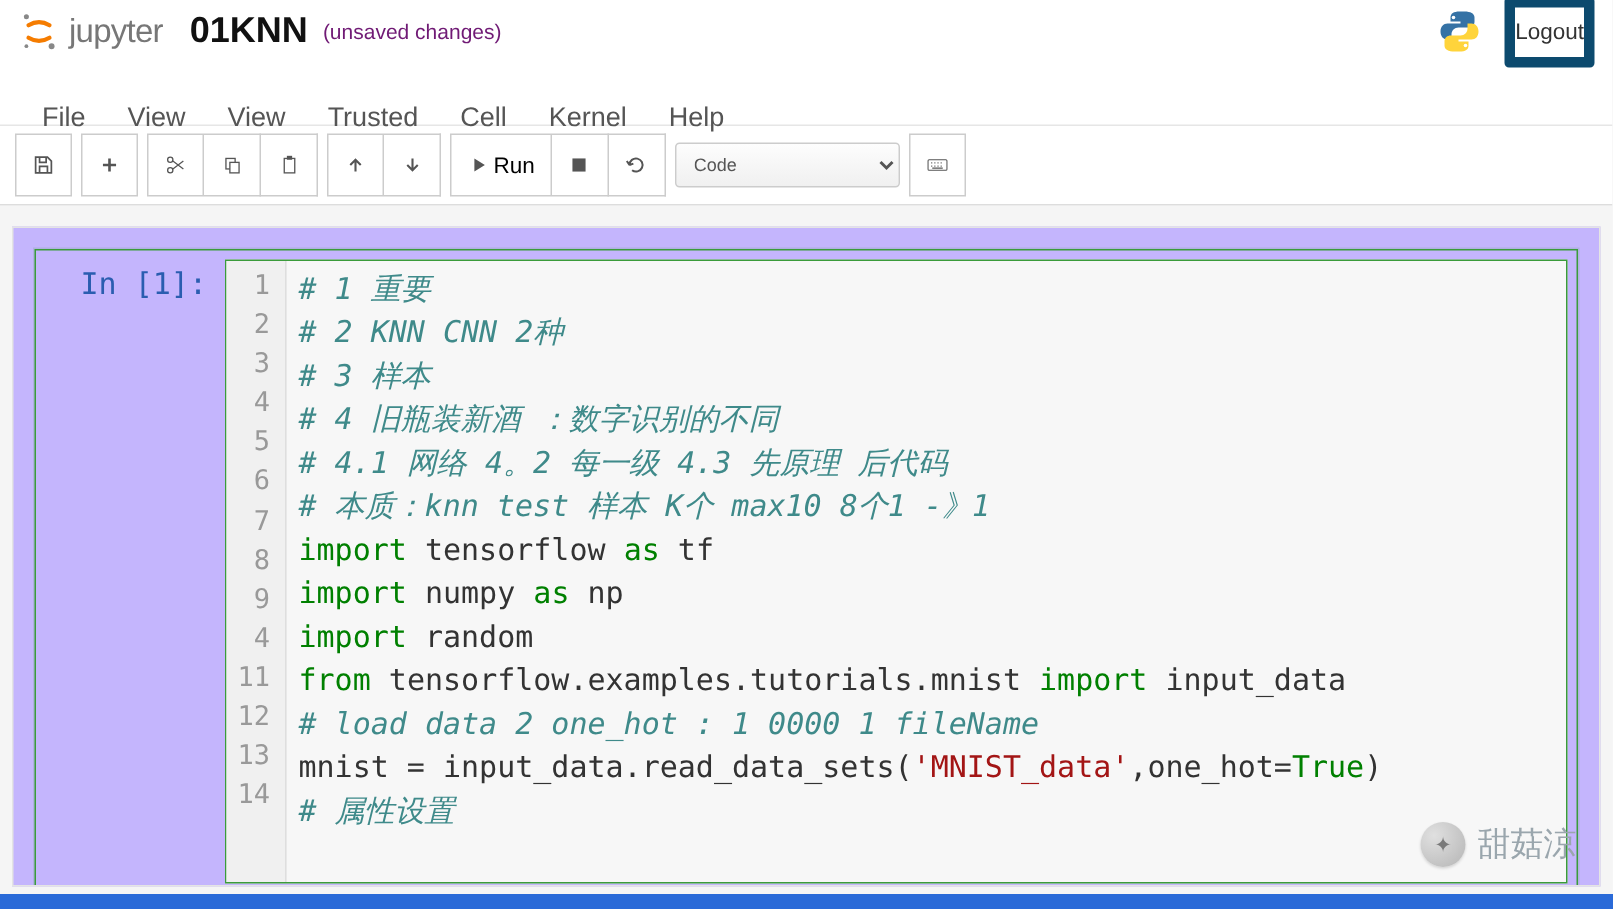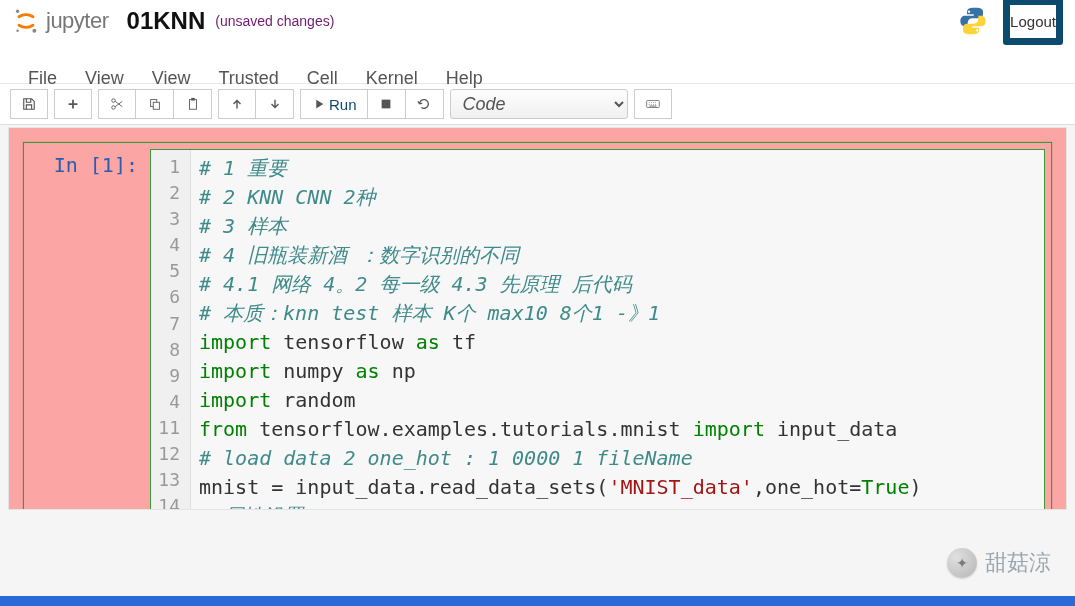--- a/index.html
+++ b/index.html
@@ -44,35 +44,35 @@
   .edit-icon { width: 16px; height: 16px; color: #777; }
   .divider { width: 1px; height: 24px; background: #ccc; margin: 0 4px; }
   .kernel-name { font-size: 18px; color: #555; }
   .kernel-ind { width: 16px; height: 16px; border: 2px solid #888; border-radius: 50%; }
   .toolbar {
     display: flex; align-items: center; gap: 6px;
     padding: 5px 10px; background: #fff; border-bottom: 1px solid #ddd;
   }
   .tb-group { display: flex; }
   .tb-btn {
-    width: 38px; height: 30px; border: 1px solid #ccc; background: #fff;
+    width: 38px; height: 42px; border: 1px solid #ccc; background: #fff;
     display: inline-flex; align-items: center; justify-content: center;
-    cursor: pointer; font-size: 14px; color: #0c4a6e;
+    cursor: pointer; font-size: 14px; color: #000000;
   }
   .tb-group .tb-btn + .tb-btn { border-left: none; }
   .tb-btn.run { width: auto; padding: 0 10px; gap: 4px; font-size: 15px; }
   .tb-btn svg { width: 14px; height: 14px; }
   .celltype-sel {
     border: 1px solid #ccc; background: linear-gradient(#fdfdfd,#f0f0f0);
-    height: 30px; width: 178px; padding: 0 8px; color: #555; font-size: 18px;
-    border-radius: 3px; cursor: pointer; font-style: italic;
+    height: 30px; width: 150px; padding: 0 8px; color: #555; font-size: 12px;
+    border-radius: 3px; cursor: pointer;
   }
   .notebook-area {
-    padding: 14px 14px 0; height: 383px; overflow: hidden; position: relative;
-    background: #fca5a5; margin: 2px 8px 0; border: 1px solid #e4e4e4;
+    padding: 14px 14px 0; height: 440px; overflow: hidden; position: relative;
+    background: #c4b5fd; margin: 14px 8px 0; border: 1px solid #e4e4e4;
   }
   .cell {
     display: flex; margin-bottom: 8px; padding: 6px;
   }
   .cell.selected { border: 1px solid #3b9b3b; box-shadow: 0 0 0 1px rgba(60,155,60,.15); }
   .cell.selected::before{
     content:""; position:absolute; left:0; top:0; bottom:0; width:6px;
   }
   .prompt {
     width: 120px; flex: 0 0 120px; text-align: right; padding-right: 12px;

